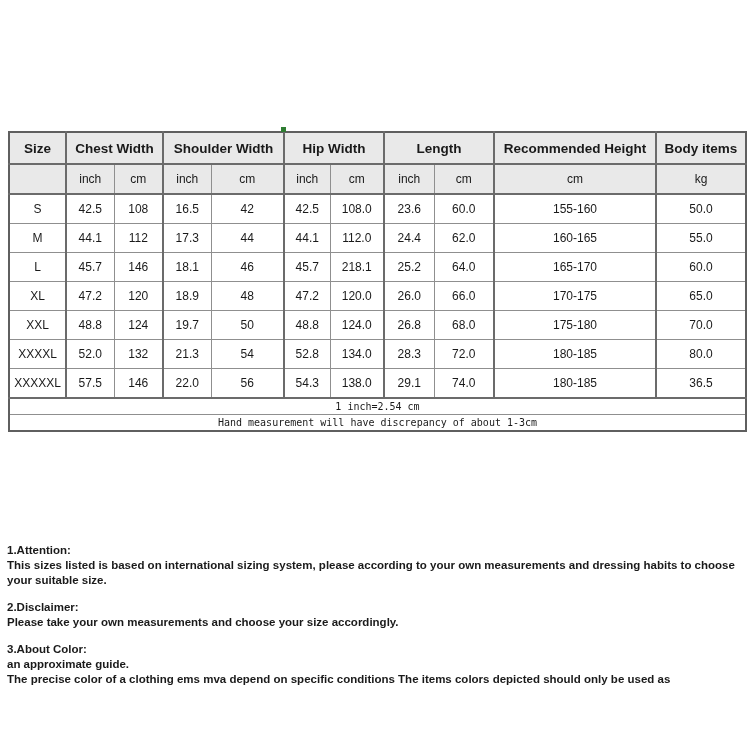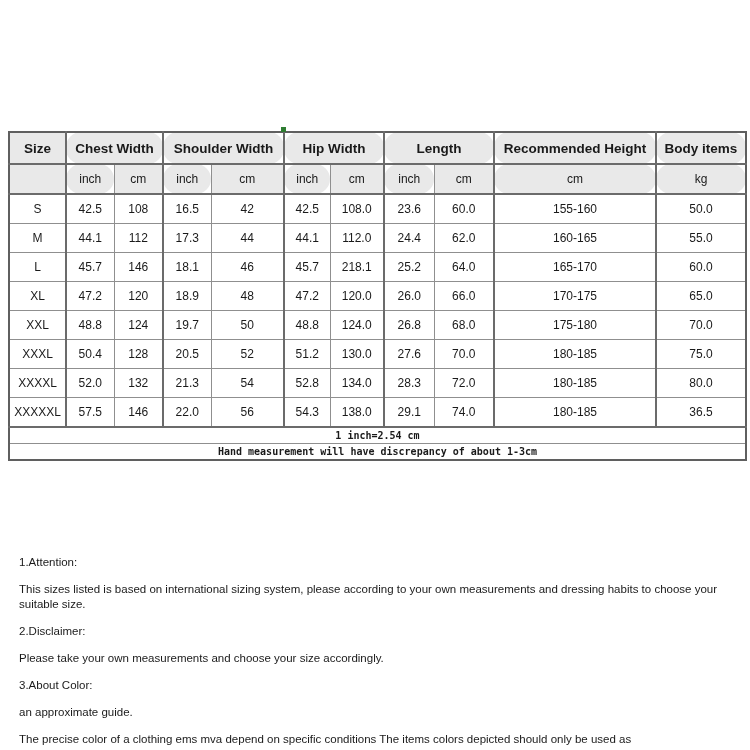--- a/index.html
+++ b/index.html
@@ -30,37 +30,37 @@
   .size-table thead th,.size-table thead td{background:var(--header-bg);margin-left:44px;}
   tr.head th{
     height:30px;font-size:13.5px;font-weight:bold;
     border-bottom:2px solid var(--line-strong);
   }
   tr.units td{
     height:28px;font-size:12px;
     border-bottom:2px solid var(--line-strong);
   }
   .size-table tbody td{height:28px;background:#ffffff;}
-  .grp{border-left:2px solid var(--line-strong) !important;border-radius:15px;}
+  .grp{border-left:2px solid var(--line-strong) !important;}
   tr.foot td{
     height:15px;background:#ffffff;
     font-family:"DejaVu Sans Mono", monospace;
-    font-weight:bold;font-size:10px;letter-spacing:0px;
+    font-weight:normal;font-size:10px;letter-spacing:0px;
   }
   tr.foot-first td{border-top:2px solid var(--line-strong);}
   .green-marker{
     position:absolute;left:281px;top:127px;width:5px;height:5px;
     background:var(--marker);
   }
   .notes{
     position:absolute;left:7px;top:543px;width:740px;
     font-size:11.5px;line-height:15px;
   }
   .note{margin:0 0 12px 0;}
-  .note div{margin:12px;}
+  .note div{margin:0;font-weight:bold;}
 </style>
 </head>
 <body>
 
 <table class="size-table">
   <colgroup>
     <col style="width:57px">
       <col style="width:48px">
       <col style="width:49px">
     <col style="width:48px">
@@ -156,33 +156,20 @@
         <td class="grp">19.7</td>
         <td>50</td>
         <td class="grp">48.8</td>
         <td>124.0</td>
         <td class="grp">26.8</td>
         <td>68.0</td>
         <td class="grp">175-180</td>
         <td class="grp">70.0</td>
       </tr>
       <tr>
-        <td>XXXL</td>
-        <td class="grp">50.4</td>
-        <td>128</td>
-        <td class="grp">20.5</td>
-        <td>52</td>
-        <td class="grp">51.2</td>
-        <td>130.0</td>
-        <td class="grp">27.6</td>
-        <td>70.0</td>
-        <td class="grp">180-185</td>
-        <td class="grp">75.0</td>
-      </tr>
-      <tr>
         <td>XXXXL</td>
         <td class="grp">52.0</td>
         <td>132</td>
         <td class="grp">21.3</td>
         <td>54</td>
         <td class="grp">52.8</td>
         <td>134.0</td>
         <td class="grp">28.3</td>
         <td>72.0</td>
         <td class="grp">180-185</td>

